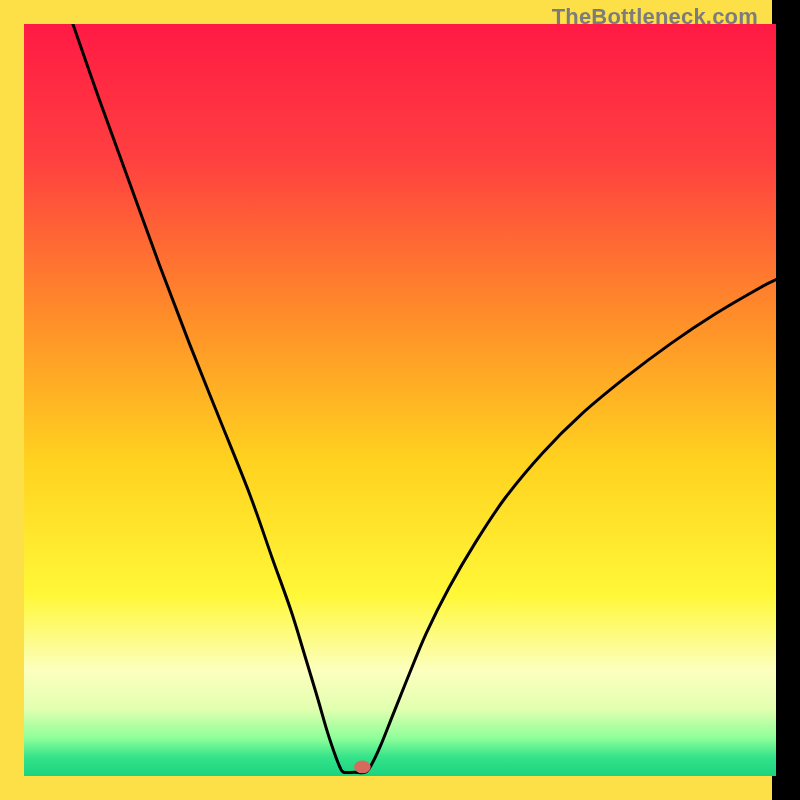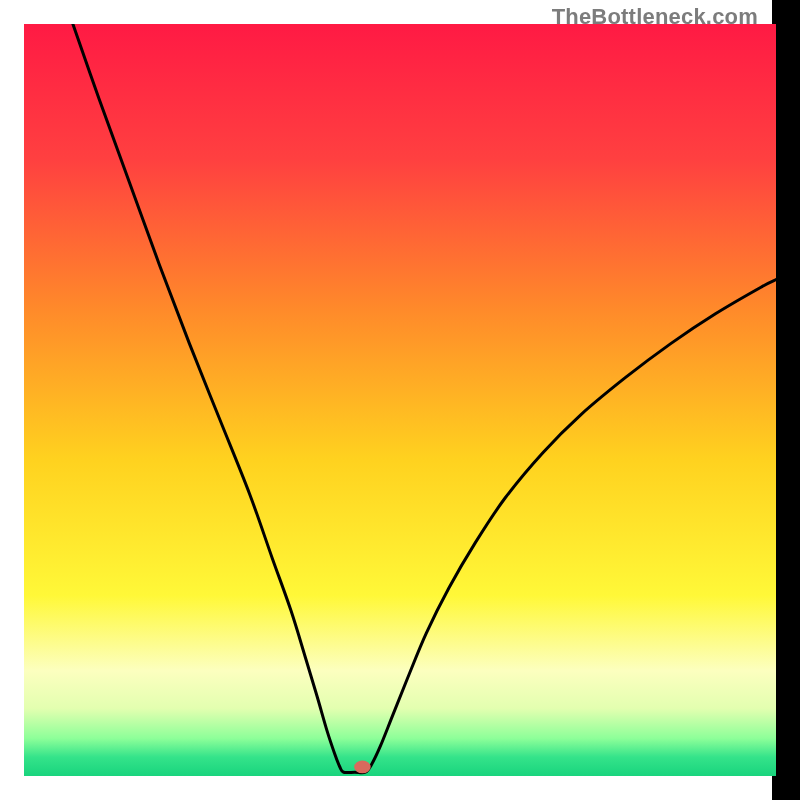--- a/index.html
+++ b/index.html
@@ -10,21 +10,21 @@
     background: #000;
     font-family: Arial, Helvetica, sans-serif;
     overflow: hidden;
   }
   .frame {
     position: absolute;
     left: 0;
     top: 0;
     width: 772px;
     height: 800px;
-    background: #ffffff;
+    background: #fde047;
   }
   .plot {
     position: absolute;
     left: 24px;
     top: 24px;
     width: 752px;
     height: 752px;
   }
   .watermark {
     position: absolute;

